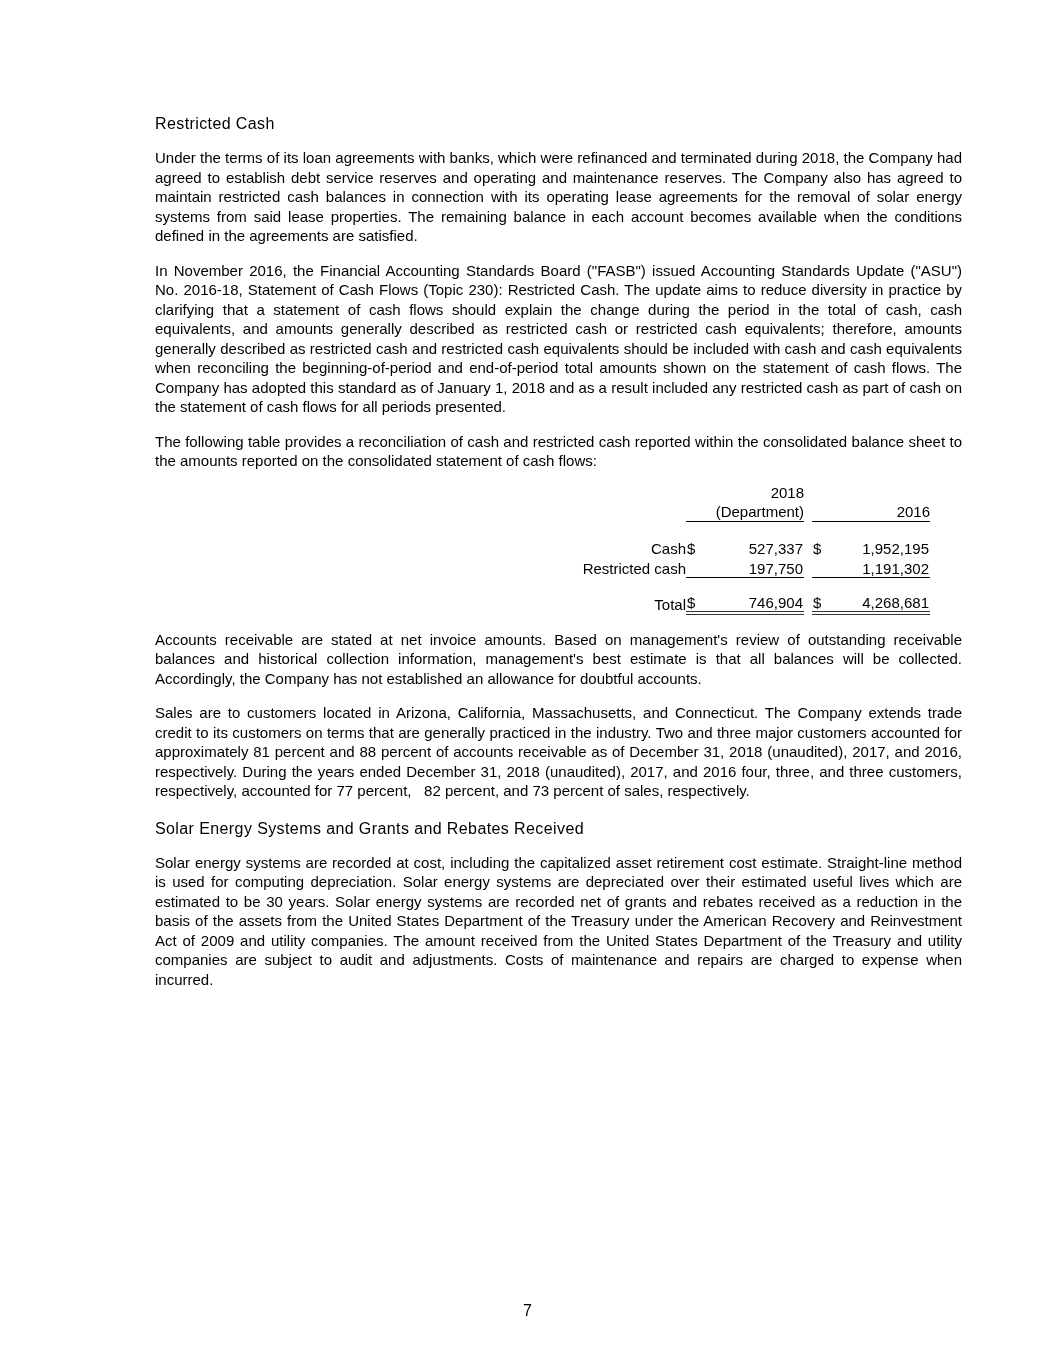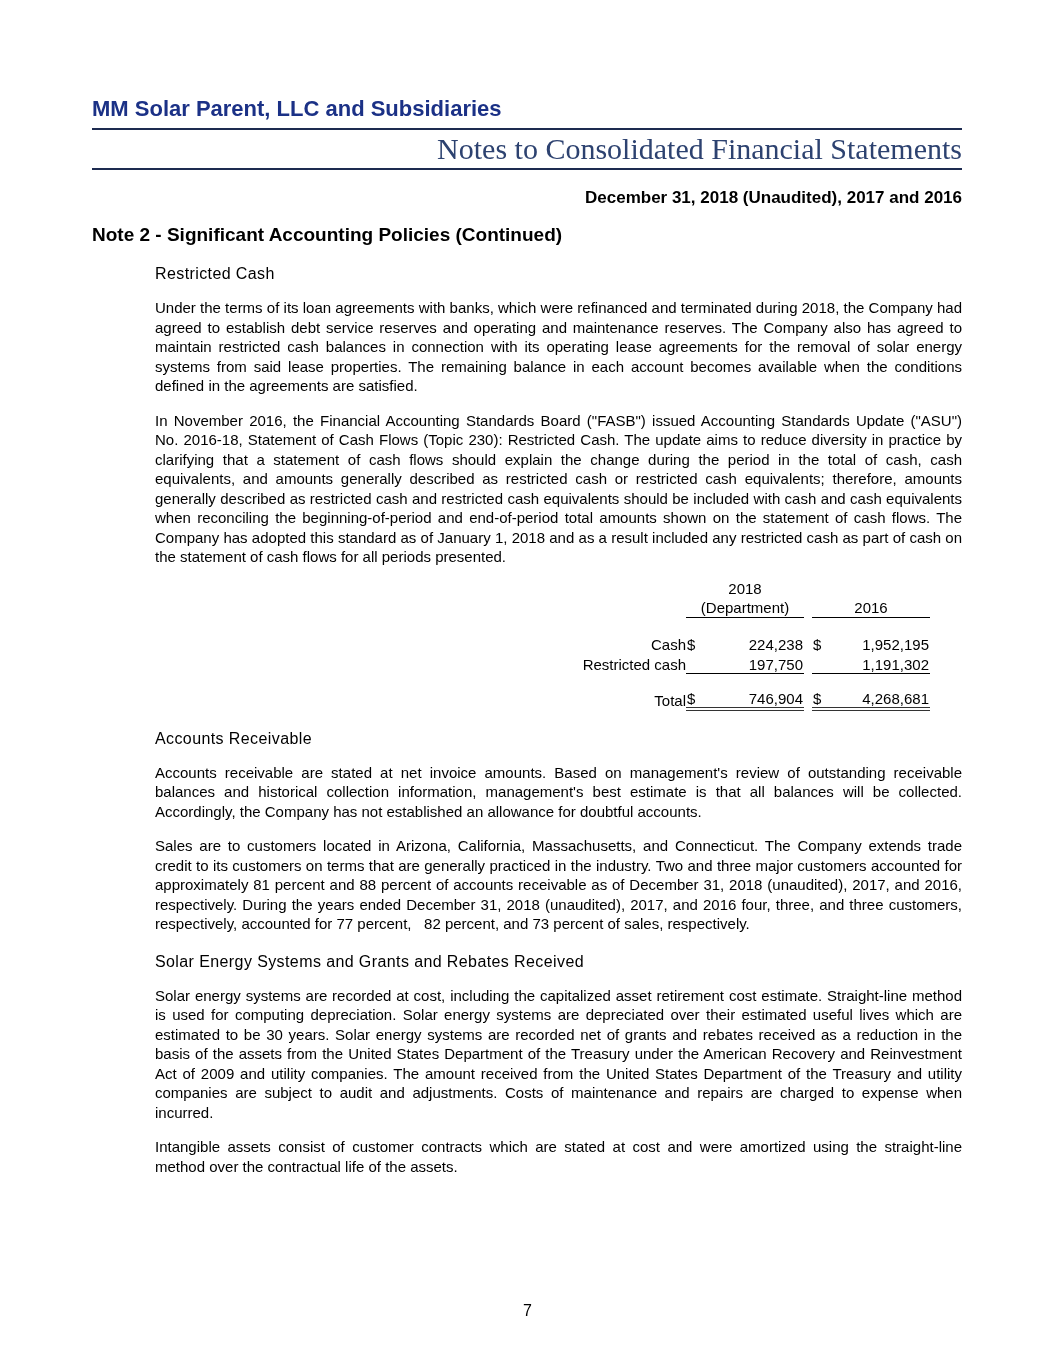--- a/index.html
+++ b/index.html
@@ -77,21 +77,21 @@
     table-layout: fixed;
     width: 745px;
     margin: 12px 0 10px 30px;
     font-size: 15px;
   }
   .cash-table td { padding: 0; vertical-align: bottom; }
   .col-label  { width: 501px; }
   .col-money  { width: 118px; }
   .col-gap    { width: 8px;  }
   .hdr {
-    text-align: center;
+    text-align: right;
     vertical-align: top;
     line-height: 19px;
     border-bottom: 1.5px solid #000000;
     padding-bottom: 2px;
   }
   .sp  td { height: 15px; }
   .sp2 td { height: 11px; }
   .data-row td { height: 20px; }
   .total-row td { height: 22px; }
   .lbl { text-align: right; }
@@ -113,35 +113,28 @@
     text-align: center;
     font-size: 16px;
     line-height: 19px;
   }
 </style>
 </head>
 <body>
 
 <div class="page">
 
-  <header>
-    <div class="company">MM Solar Parent, LLC and Subsidiaries</div>
-    <hr class="rule rule-1">
-    <div class="doc-title">Notes to Consolidated Financial Statements</div>
-    <hr class="rule rule-2">
-    <div class="date-line">December 31, 2018 (Unaudited), 2017 and 2016</div>
-    <h1 class="note-heading">Note 2 - Significant Accounting Policies (Continued)</h1>
-  </header>
 
   <main class="body">
 
     <section>
       <h2 class="subheading">Restricted Cash</h2>
       <p class="para">Under the terms of its loan agreements with banks, which were refinanced and terminated during 2018, the Company had agreed to establish debt service reserves and operating and maintenance reserves. The Company also has agreed to maintain restricted cash balances in connection with its operating lease agreements for the removal of solar energy systems from said lease properties. The remaining balance in each account becomes available when the conditions defined in the agreements are satisfied.</p>
       <p class="para">In November 2016, the Financial Accounting Standards Board ("FASB") issued Accounting Standards Update ("ASU") No. 2016-18, Statement of Cash Flows (Topic 230): Restricted Cash. The update aims to reduce diversity in practice by clarifying that a statement of cash flows should explain the change during the period in the total of cash, cash equivalents, and amounts generally described as restricted cash or restricted cash equivalents; therefore, amounts generally described as restricted cash and restricted cash equivalents should be included with cash and cash equivalents when reconciling the beginning-of-period and end-of-period total amounts shown on the statement of cash flows. The Company has adopted this standard as of January 1, 2018 and as a result included any restricted cash as part of cash on the statement of cash flows for all periods presented.</p>
+      <p class="para">The following table provides a reconciliation of cash and restricted cash reported within the consolidated balance sheet to the amounts reported on the consolidated statement of cash flows:</p>
 
       <table class="cash-table">
         <colgroup>
           <col class="col-label">
             <col class="col-money">
             <col class="col-gap">
             <col class="col-money">
         </colgroup>
         <tbody>
             <tr>
@@ -156,21 +149,21 @@
           </td>
         </tr>
         <tr class="sp">
               <td colspan="4"></td>
             </tr>
         <tr class="data-row">
           <td class="lbl">Cash</td>
           <td>
             <div class="money-wrap">
               <span>$</span>
-              <span>224,238</span>
+              <span>527,337</span>
             </div>
           </td>
           <td></td>
           <td>
             <div class="money-wrap">
               <span>$</span>
               <span>1,952,195</span>
             </div>
           </td>
         </tr>
@@ -207,34 +200,32 @@
               <span>$</span>
               <span>4,268,681</span>
             </div>
           </td>
         </tr>
       </tbody>
         </table>
     </section>
 
     <section>
-      <h2 class="subheading">Accounts Receivable</h2>
       <p class="para">Accounts receivable are stated at net invoice amounts. Based on management's review of outstanding receivable balances and historical collection information, management's best estimate is that all balances will be collected. Accordingly, the Company has not established an allowance for doubtful accounts.</p>
     </section>
 
     <section>
       <p class="para">Sales are to customers located in Arizona, California, Massachusetts, and Connecticut. The Company extends trade credit to its customers on terms that are generally practiced in the industry. Two and three major customers accounted for approximately 81 percent and 88 percent of accounts receivable as of December 31, 2018 (unaudited), 2017, and 2016, respectively. During the years ended December 31, 2018 (unaudited), 2017, and 2016 four, three, and three customers, respectively, accounted for 77 percent,   82 percent, and 73 percent of sales, respectively.</p>
     </section>
 
     <section>
       <h2 class="subheading">Solar Energy Systems and Grants and Rebates Received</h2>
       <p class="para">Solar energy systems are recorded at cost, including the capitalized asset retirement cost estimate. Straight-line method is used for computing depreciation. Solar energy systems are depreciated over their estimated useful lives which are estimated to be 30 years. Solar energy systems are recorded net of grants and rebates received as a reduction in the basis of the assets from the United States Department of the Treasury under the American Recovery and Reinvestment Act of 2009 and utility companies. The amount received from the United States Department of the Treasury and utility companies are subject to audit and adjustments. Costs of maintenance and repairs are charged to expense when incurred.</p>
     </section>
 
     <section>
-      <p class="para">Intangible assets consist of customer contracts which are stated at cost and were amortized using the straight-line method over the contractual life of the assets.</p>
     </section>
 
   </main>
 
   <div class="page-number">7</div>
 
 </div>
 
 </body></html>

